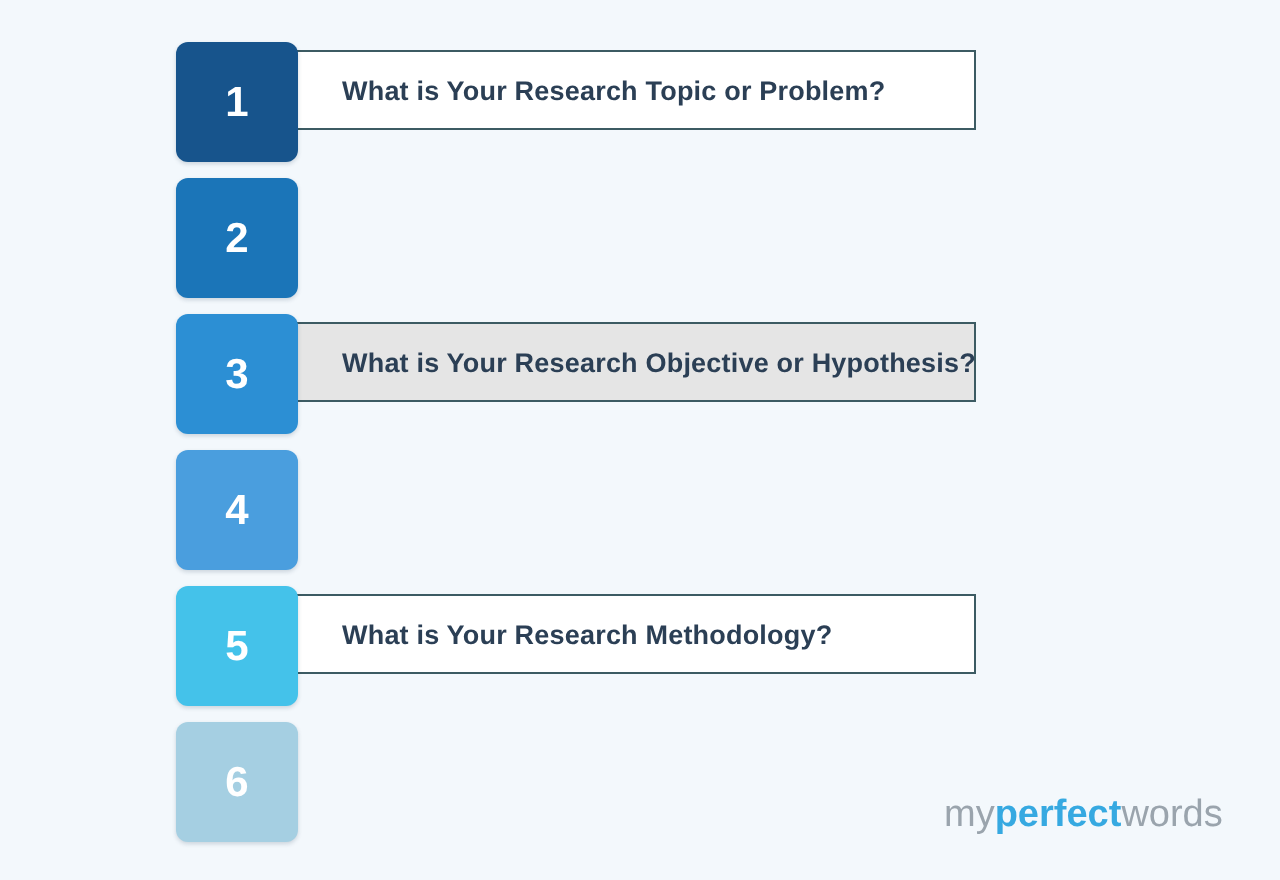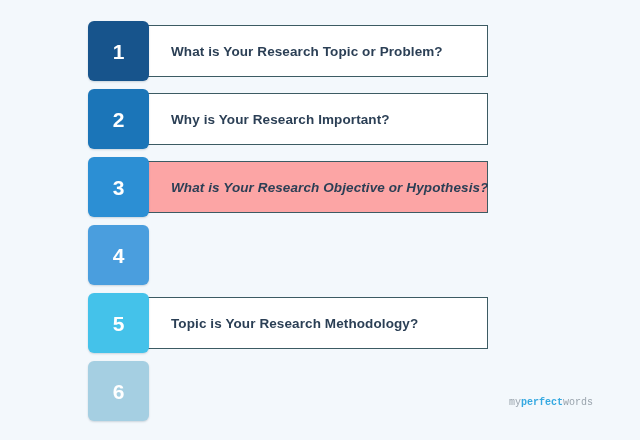--- a/index.html
+++ b/index.html
@@ -34,21 +34,21 @@
     position: relative;
     height: 60px;
     margin-bottom: 8px;
   }
 
   .step-card {
     position: absolute;
     left: 54px;
     top: 4px;
     right: 0;
-    height: 52px;
+    height: 40px;
     background: #ffffff;
     border: 1px solid #3c5b63;
     box-sizing: border-box;
     display: flex;
     align-items: center;
   }
 
   .step-label {
     padding-left: 28px;
     font-size: 13.5px;
@@ -74,26 +74,25 @@
   .step-num {
     font-size: 21px;
     font-weight: bold;
     color: #ffffff;
     line-height: 1;
   }
 
   
   .logo {
     position: absolute;
-    left: 509px;
+    left: 472px;
     top: 398px;
-    font-size: 10px;
+    font-size: 19px;
     line-height: 1;
     white-space: nowrap;
-    font-family: Liberation Mono, monospace;
   }
   .logo-my, .logo-words {
     color: #9aa4ad;
     font-weight: normal;
   }
   .logo-perfect {
     color: #36a9e1;
     font-weight: bold;
   }
 </style>
@@ -107,46 +106,43 @@
     <div class="step-row">
       <div class="step-card" style="background: rgb(255, 255, 255); border-color: rgb(60, 91, 99);">
         <span class="step-label" style="color: rgb(43, 63, 85);">What is Your Research Topic or Problem?</span>
       </div>
       <div class="step-num-box" style="background: rgb(23, 84, 140);">
         <span class="step-num" style="color: rgb(255, 255, 255);">1</span>
       </div>
     </div>
 
     <div class="step-row">
-      <div class="step-card" style="background: rgb(255, 255, 255); border-color: rgb(60, 91, 99);">
-        <span class="step-label" style="color: rgb(43, 63, 85);">Why is Your Research Important?</span>
-      </div>
       <div class="step-num-box" style="background: rgb(27, 117, 184);">
         <span class="step-num" style="color: rgb(255, 255, 255);">2</span>
       </div>
     </div>
 
     <div class="step-row">
-      <div class="step-card" style="background: #fca5a5; border-color: rgb(60, 91, 99); font-style: italic;">
+      <div class="step-card" style="background: #e5e5e5; border-color: rgb(60, 91, 99);">
         <span class="step-label" style="color: rgb(43, 63, 85);">What is Your Research Objective or Hypothesis?</span>
       </div>
       <div class="step-num-box" style="background: rgb(44, 143, 212);">
         <span class="step-num" style="color: rgb(255, 255, 255);">3</span>
       </div>
     </div>
 
     <div class="step-row">
       <div class="step-num-box" style="background: rgb(74, 158, 222);">
         <span class="step-num" style="color: rgb(255, 255, 255);">4</span>
       </div>
     </div>
 
     <div class="step-row">
       <div class="step-card" style="background: rgb(255, 255, 255); border-color: rgb(60, 91, 99);">
-        <span class="step-label" style="color: rgb(43, 63, 85);">Topic is Your Research Methodology?</span>
+        <span class="step-label" style="color: rgb(43, 63, 85);">What is Your Research Methodology?</span>
       </div>
       <div class="step-num-box" style="background: rgb(68, 194, 234);">
         <span class="step-num" style="color: rgb(255, 255, 255);">5</span>
       </div>
     </div>
 
     <div class="step-row">
       <div class="step-num-box" style="background: rgb(165, 207, 226);">
         <span class="step-num" style="color: rgb(255, 255, 255);">6</span>
       </div>

